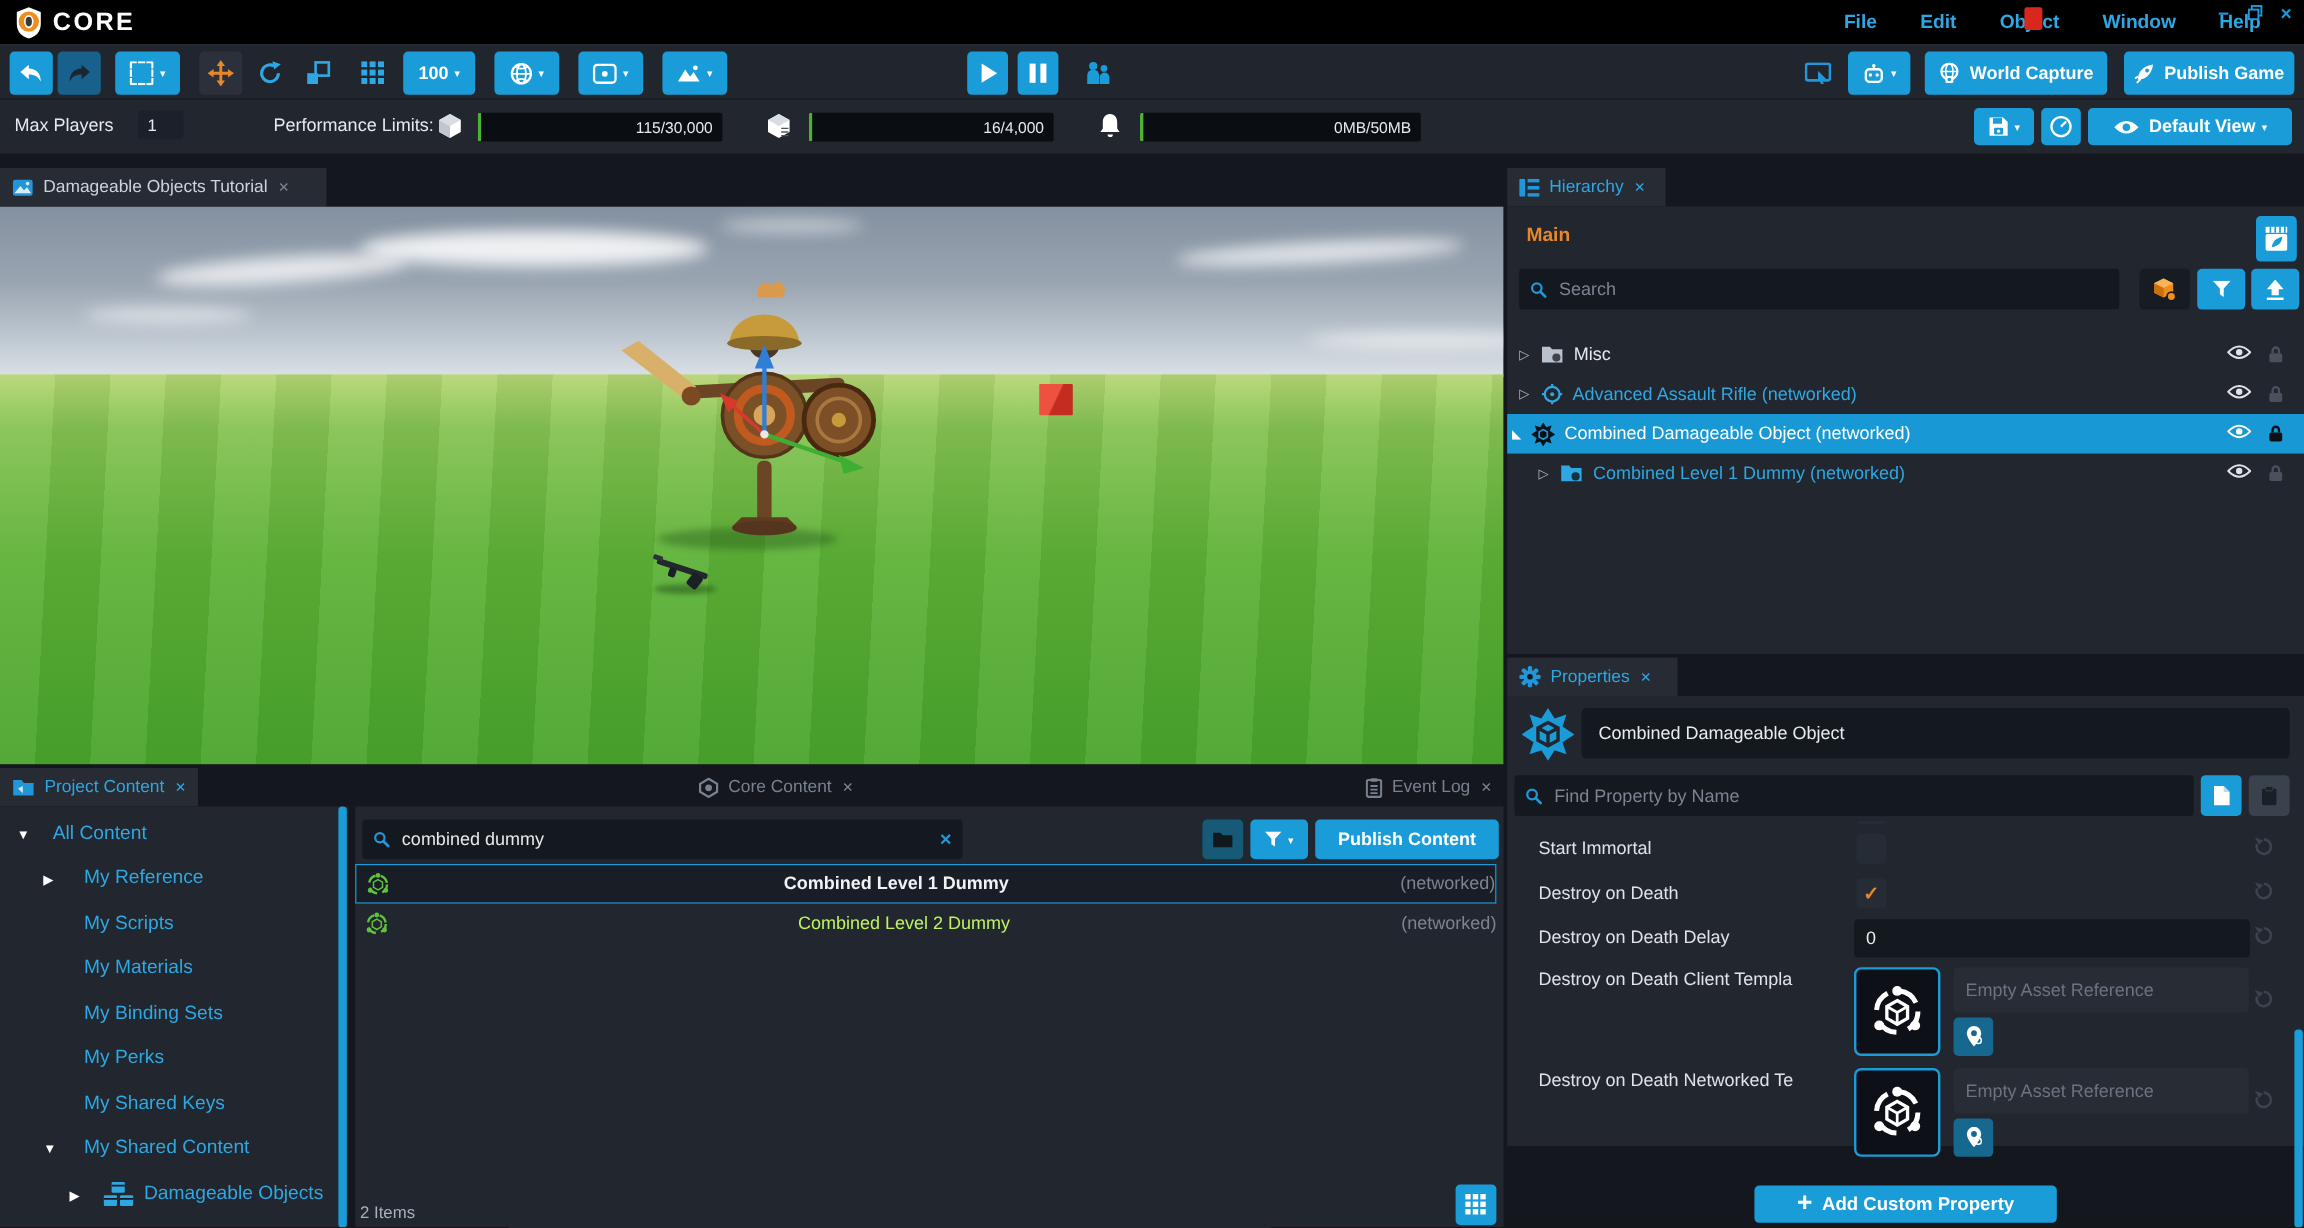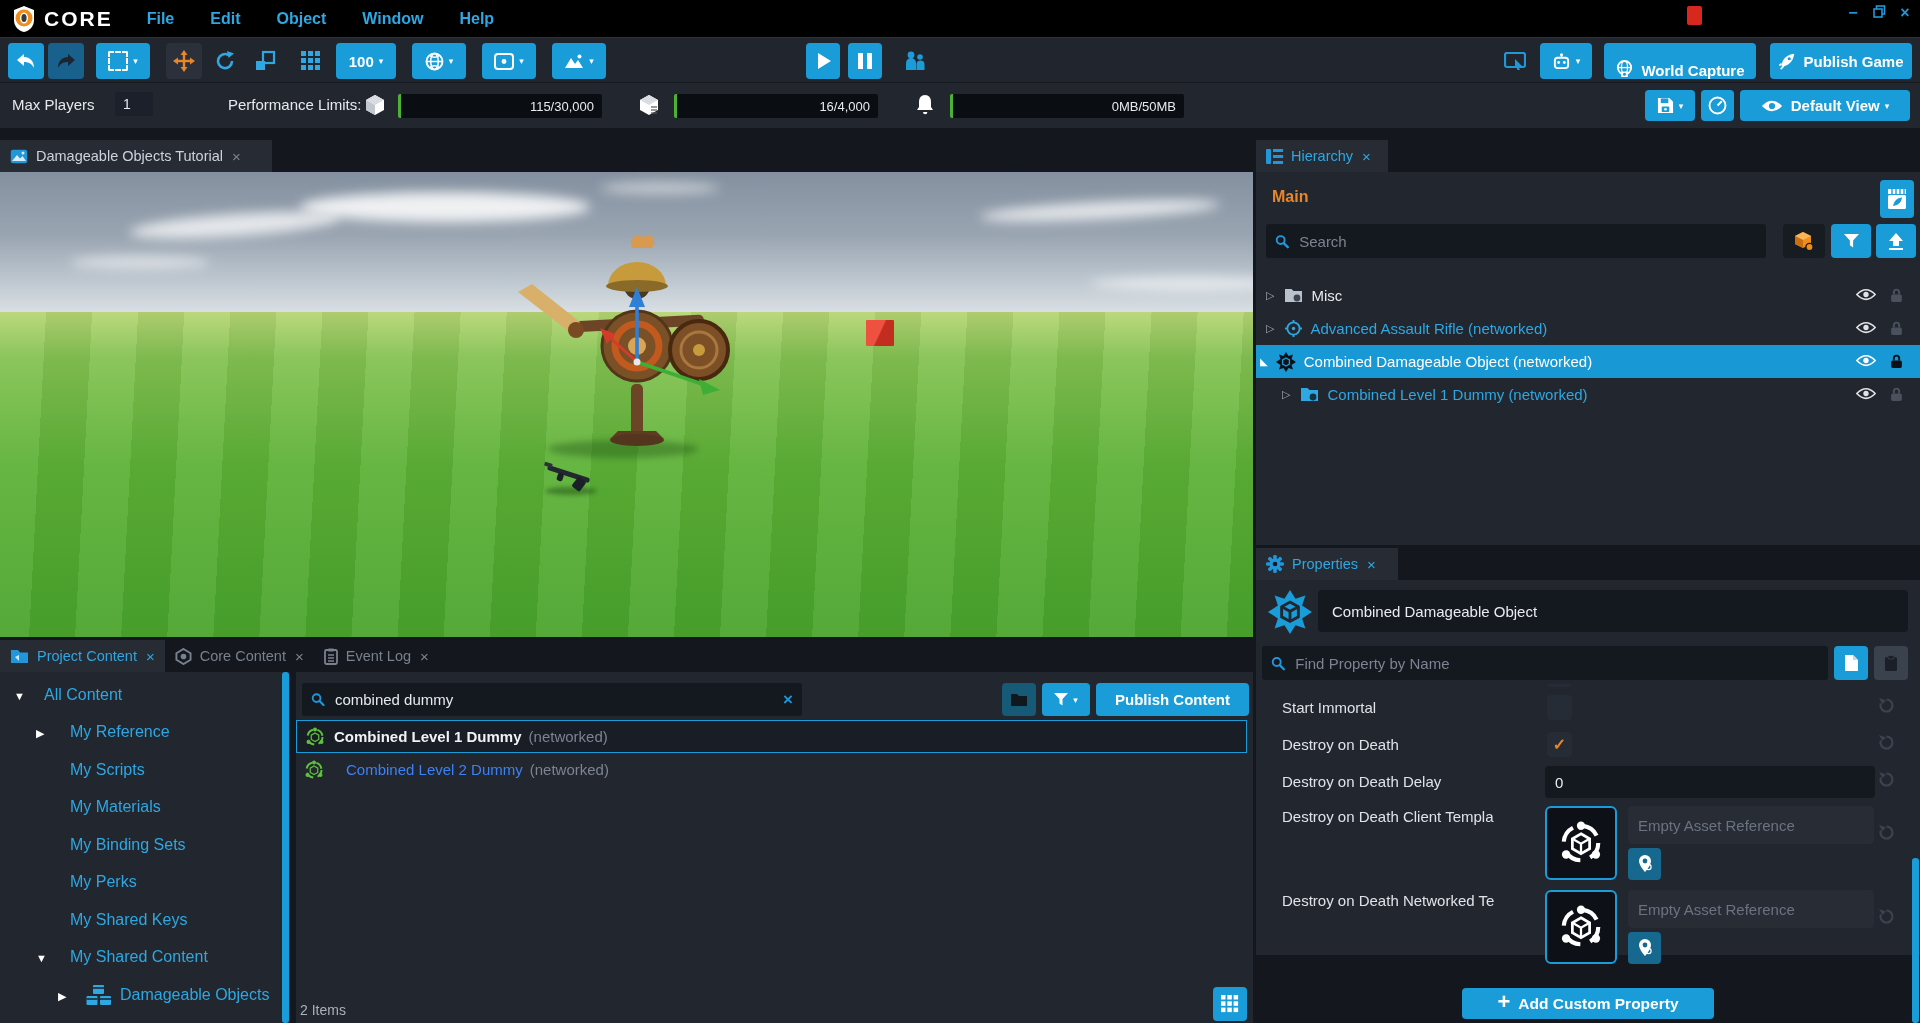--- a/index.html
+++ b/index.html
@@ -1,18 +1,18 @@
 <!DOCTYPE html>
 <html><head>
 <meta charset="utf-8">
 <style>
   html,body{margin:0;padding:0;background:#14171d;font-family:"Liberation Sans",sans-serif;-webkit-font-smoothing:antialiased;}
   #root{position:relative;width:1920px;height:1023px;overflow:hidden;background:#14171d;color:#e6eaee;}
   .abs{position:absolute;}
-  .flex{display:flex;align-items:center;}
+  .flex{display:flex;align-items:center;justify-content:space-between;}
   .btn{background:#1a9cd8;border-radius:4px;display:flex;align-items:center;justify-content:center;color:#fff;box-sizing:border-box;}
   .caret{font-size:9px;color:#fff;margin-left:5px;}
   .muted{color:#7b8490;}
   input{font-family:"Liberation Sans",sans-serif;}
   
   #titlebar{left:0;top:0;width:1920px;height:37px;background:#000;}
   .menu-item{color:#2ea7e2;font-weight:bold;font-size:16px;margin-right:36px;}
   .brand-text{color:#fff;font-weight:bold;font-size:21px;letter-spacing:2px;margin-left:6px;}
   .winctl{color:#2196d9;font-size:16px;font-weight:bold;width:26px;text-align:center;}
   
@@ -196,21 +196,21 @@
     <div class="tbtn btn" style="left:1540px;width:52px;">
       <svg width="19" height="19" viewBox="0 0 20 20">
         <circle cx="10" cy="3" r="1.6" fill="#fff"></circle>
           <line x1="10" y1="4" x2="10" y2="6" stroke="#fff" stroke-width="1.6"></line>
         <rect x="3" y="6" width="14" height="11" rx="3" fill="none" stroke="#fff" stroke-width="2"></rect>
         <circle cx="7" cy="11" r="1.5" fill="#fff"></circle>
           <circle cx="13" cy="11" r="1.5" fill="#fff"></circle>
       </svg>
       <span class="caret">▾</span>
     </div>
-    <div class="tbtn btn" style="left:1604px;width:152px;align-items:flex-end;">
+    <div class="tbtn btn" style="left:1604px;width:152px;">
       <svg width="19" height="19" viewBox="0 0 20 20" style="margin-right:7px">
         <circle cx="10" cy="8" r="7" fill="none" stroke="#fff" stroke-width="2"></circle>
         <ellipse cx="10" cy="8" rx="3.2" ry="7" fill="none" stroke="#fff" stroke-width="1.4"></ellipse>
         <line x1="3" y1="8" x2="17" y2="8" stroke="#fff" stroke-width="1.4"></line>
         <rect x="6.5" y="12" width="7" height="6" rx="1" fill="#fff"></rect>
           <circle cx="10" cy="15" r="1.6" fill="#1a9cd8"></circle>
       </svg>
       <span class="tool-label">World Capture</span>
     </div>
     <div class="tbtn btn" style="left:1770px;width:142px;">
@@ -444,21 +444,21 @@
         <span class="muted" style="font-size:15px;margin-left:7px;">(networked)</span>
       </div>
       <div class="abs flex" style="left:0;top:81px;width:951px;height:33px;">
         <svg width="20" height="20" viewBox="0 0 40 40" style="margin-left:8px">
           <circle cx="20" cy="20" r="15" fill="none" stroke="#5ec23c" stroke-width="4" stroke-dasharray="16 9"></circle>
           <circle cx="20" cy="5" r="4" fill="#5ec23c"></circle>
             <circle cx="7" cy="30" r="4" fill="#5ec23c"></circle>
             <circle cx="33" cy="30" r="4" fill="#5ec23c"></circle>
           <path d="M20 12 l7.5 4.3 v8.6 l-7.5 4.3 l-7.5 -4.3 v-8.6 z" fill="none" stroke="#5ec23c" stroke-width="2.5"></path>
         </svg>
-        <span style="color:#3b82f6;font-size:15px;margin-left:22px;">Combined Level 2 Dummy</span>
+        <span style="color:#bef264;font-size:15px;margin-left:22px;">Combined Level 2 Dummy</span>
         <span class="muted" style="font-size:15px;margin-left:7px;">(networked)</span>
       </div>
       <span class="abs" style="left:4px;top:330px;color:#aab1bb;font-size:14px;">2 Items</span>
       <div class="abs btn" style="left:917px;top:315px;width:34px;height:34px;">
         <svg width="18" height="18" viewBox="0 0 20 20" fill="#fff">
           <rect x="0" y="0" width="5" height="5"></rect>
             <rect x="7" y="0" width="5" height="5"></rect>
             <rect x="14" y="0" width="5" height="5"></rect>
           <rect x="0" y="7" width="5" height="5"></rect>
             <rect x="7" y="7" width="5" height="5"></rect>

